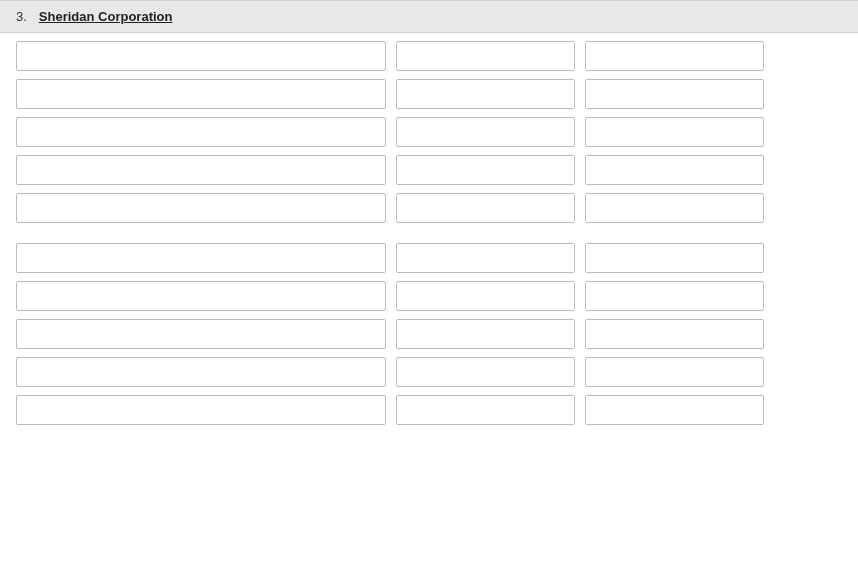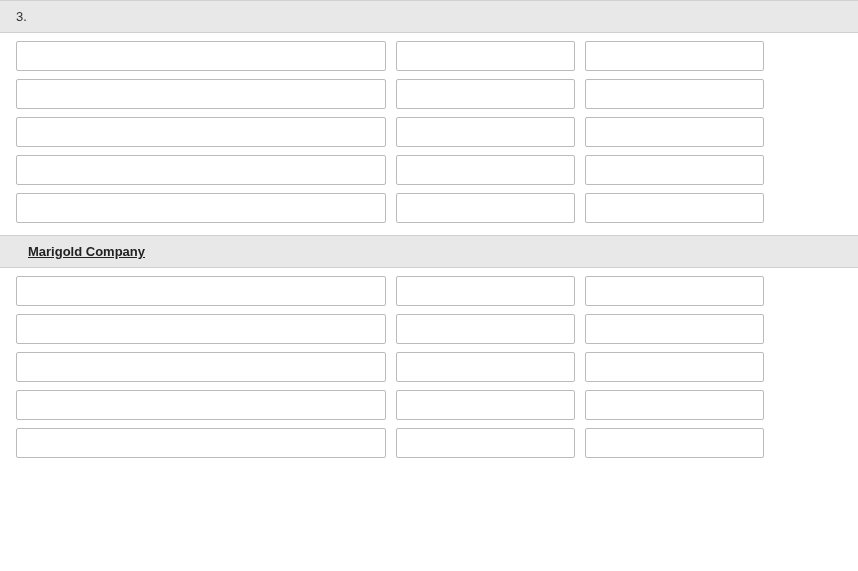--- a/index.html
+++ b/index.html
@@ -79,20 +79,21 @@
     }
   </style>
 </head>
 <body>
 
 <div>
 
   <div>
     <div class="section-header">
       <span class="section-number">3.</span>
+      <span class="section-title">Sheridan Corporation</span>
     </div>
     <div class="section-rows">
 
       <div class="form-row">
         <input type="text" class="input-wide" style="">
         <input type="text" class="input-medium" style="">
         <input type="text" class="input-narrow" style="">
       </div>
 
       <div class="form-row">
@@ -116,24 +117,20 @@
       <div class="form-row">
         <input type="text" class="input-wide" style="">
         <input type="text" class="input-medium" style="">
         <input type="text" class="input-narrow" style="">
       </div>
 
     </div>
   </div>
 
   <div>
-    <div class="section-header">
-      <span class="section-number"></span>
-      <span class="section-title">Marigold Company</span>
-    </div>
     <div class="section-rows">
 
       <div class="form-row">
         <input type="text" class="input-wide" style="">
         <input type="text" class="input-medium" style="">
         <input type="text" class="input-narrow" style="">
       </div>
 
       <div class="form-row">
         <input type="text" class="input-wide" style="">

